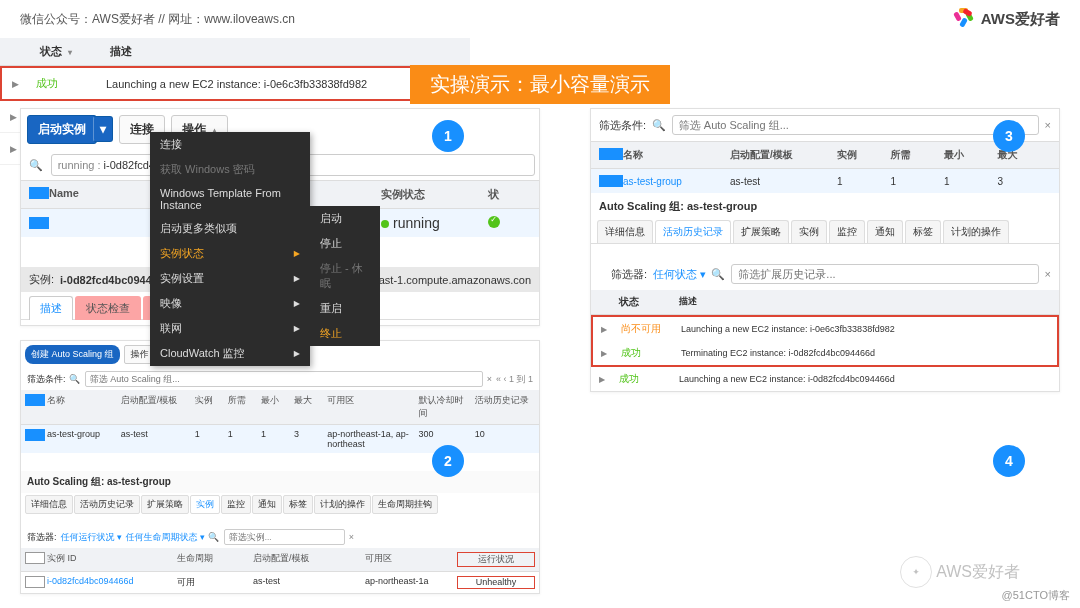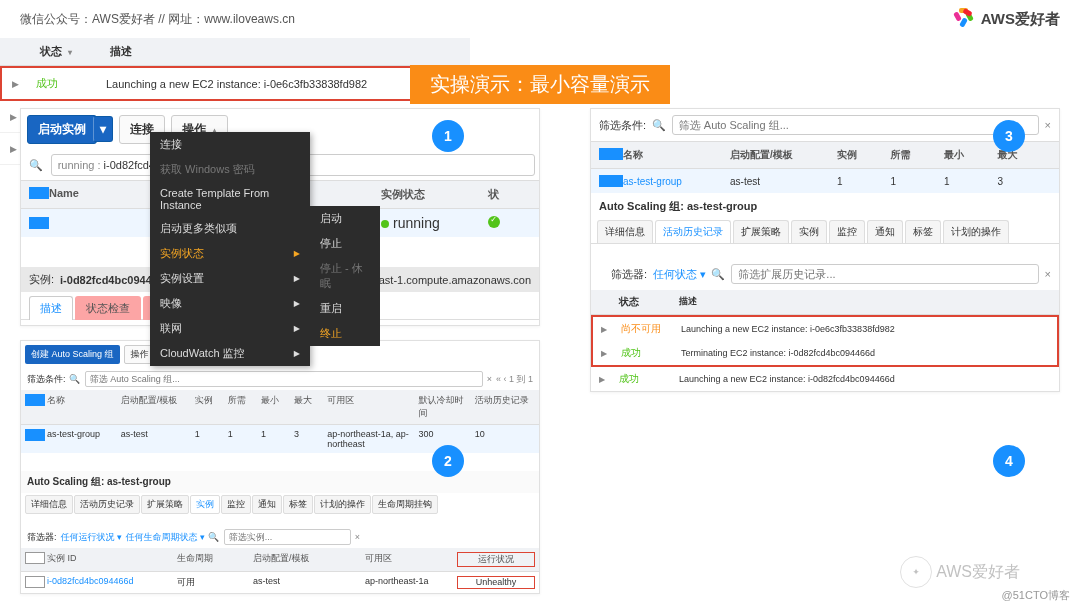--- a/index.html
+++ b/index.html
@@ -39,21 +39,21 @@
 .sub-menu .mi.highlight { color: #f5a623; }
 .sub-menu .mi.disabled { color: #777; }
 .instance-bar { background: #e8e8e8; padding: 5px 8px; font-size: 11px; display: flex; align-items: center; gap: 6px; }
 .instance-bar .iid { font-weight: bold; }
 .tabs { display: flex; gap: 2px; padding: 4px 8px 0 8px; }
 .tab { padding: 4px 10px; font-size: 11px; border: 1px solid transparent; border-bottom: none; background: #fca5a5; color: #555; border-radius: 3px 3px 0 0; }
 .tab.active { background: #fff; border-color: #ccc; color: #1890ff; }
 
 
 .p2 { left: 20px; top: 340px; width: 520px; font-size: 9px; }
-.p2 .btn-sm { background: #1966c2; color: #fff; padding: 3px 6px; border-radius: 2px; font-size: 9px; }
+.p2 .btn-sm { background: #1966c2; color: #fff; padding: 3px 6px; border-radius: 8px; font-size: 9px; }
 .p2 .btn-sm-plain { background: #fafafa; border: 1px solid #ccc; padding: 2px 6px; border-radius: 2px; font-size: 9px; }
 .p2 .srch { border: 1px solid #ccc; border-radius: 2px; padding: 2px 4px; font-size: 9px; flex: 1; }
 .p2 .thead2 { background: #f0f2f5; display: flex; padding: 4px; font-size: 9px; color: #555; border-bottom: 1px solid #ddd; }
 .p2 .thead2 > div, .p2 .trow2 > div { padding: 0 2px; }
 .p2 .trow2 { display: flex; padding: 4px; font-size: 9px; }
 .p2 .section-title { font-size: 10px; font-weight: bold; padding: 4px 6px; background: #fafafa; }
 .p2 .tabs2 { display: flex; gap: 1px; padding: 2px 4px; flex-wrap: wrap; }
 .p2 .tab2 { padding: 2px 5px; font-size: 9px; background: #f5f5f5; border: 1px solid #ddd; border-radius: 2px; }
 .p2 .tab2.active { background: #fff; color: #1890ff; }
 .p2 .link { color: #1890ff; }
@@ -155,21 +155,21 @@
     <div class="tab">状态检查</div>
     <div class="tab">监控</div>
     <div class="tab">标签</div>
   </div>
   <div style="height:6px;border-top:1px solid #ddd;margin-top:-1px"></div>
 </div>
 
 <div class="dark-menu">
   <div class="mi">连接</div>
   <div class="mi disabled">获取 Windows 密码</div>
-  <div class="mi">Create Template From Instance</div>
+  <div class="mi">Windows Template From Instance</div>
   <div class="mi">启动更多类似项</div>
   <div class="mi highlight">
       <span>实例状态</span>
       <span class="arrow">▶</span>
     </div>
   <div class="mi">
       <span>实例设置</span>
       <span class="arrow">▶</span>
     </div>
   <div class="mi">
@@ -243,21 +243,21 @@
     <div class="tab2">标签</div>
     <div class="tab2">计划的操作</div>
     <div class="tab2">生命周期挂钩</div>
   </div>
   <div style="height:10px"></div>
   <div style="padding:3px 6px;display:flex;align-items:center;gap:4px">
     <span>筛选器:</span>
     <span class="link"><span>任何运行状况</span> ▾</span>
     <span class="link"><span>任何生命周期状态</span> ▾</span>
     <span style="color:#888">🔍</span>
-    <input class="srch" style="flex: 0 0 100px;" placeholder="筛选实例...">
+    <input class="srch" style="flex: 0 0 100px; font-family: Liberation Serif, serif;" placeholder="筛选实例...">
     <span style="color:#888">×</span>
   </div>
   <div class="thead2">
     <div class="cb" style="flex:0 0 14px"></div>
     <div style="flex:1.4">实例 ID</div>
     <div style="flex:0.8">生命周期</div>
     <div style="flex:1.2">启动配置/模板</div>
     <div style="flex:1">可用区</div>
     <div class="redbox" style="flex:0.8;text-align:center">运行状况</div>
   </div>

